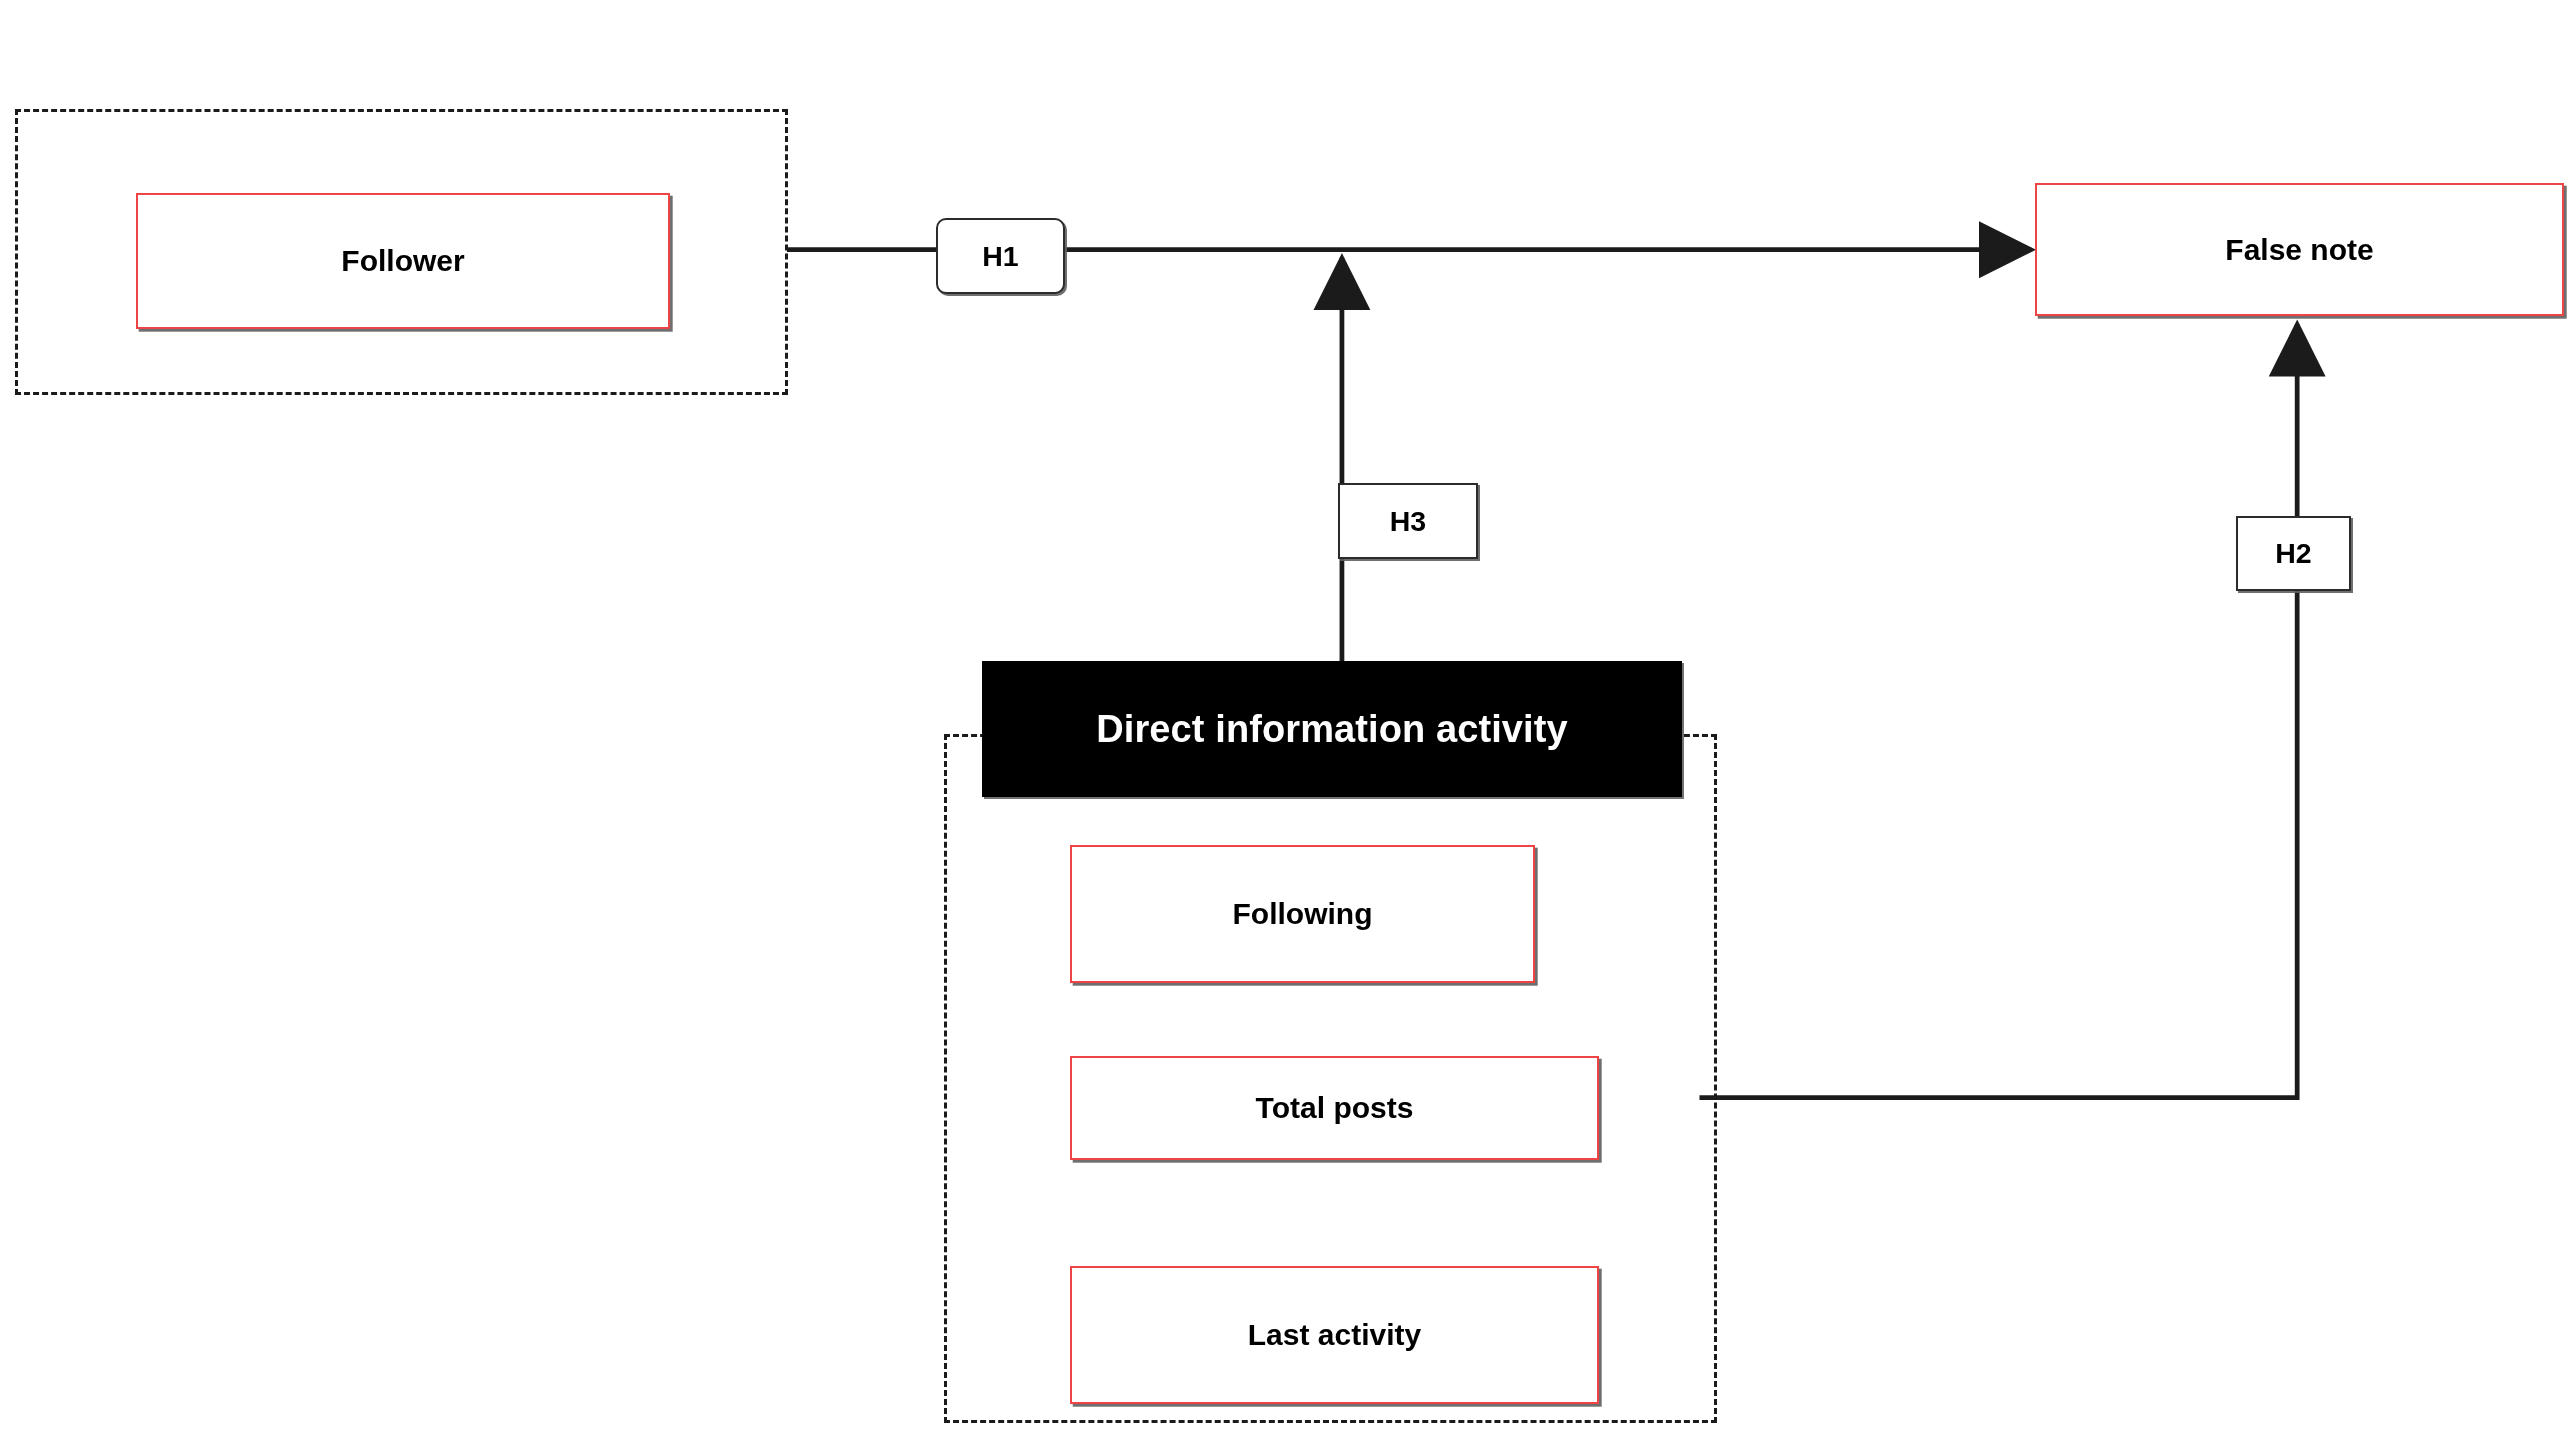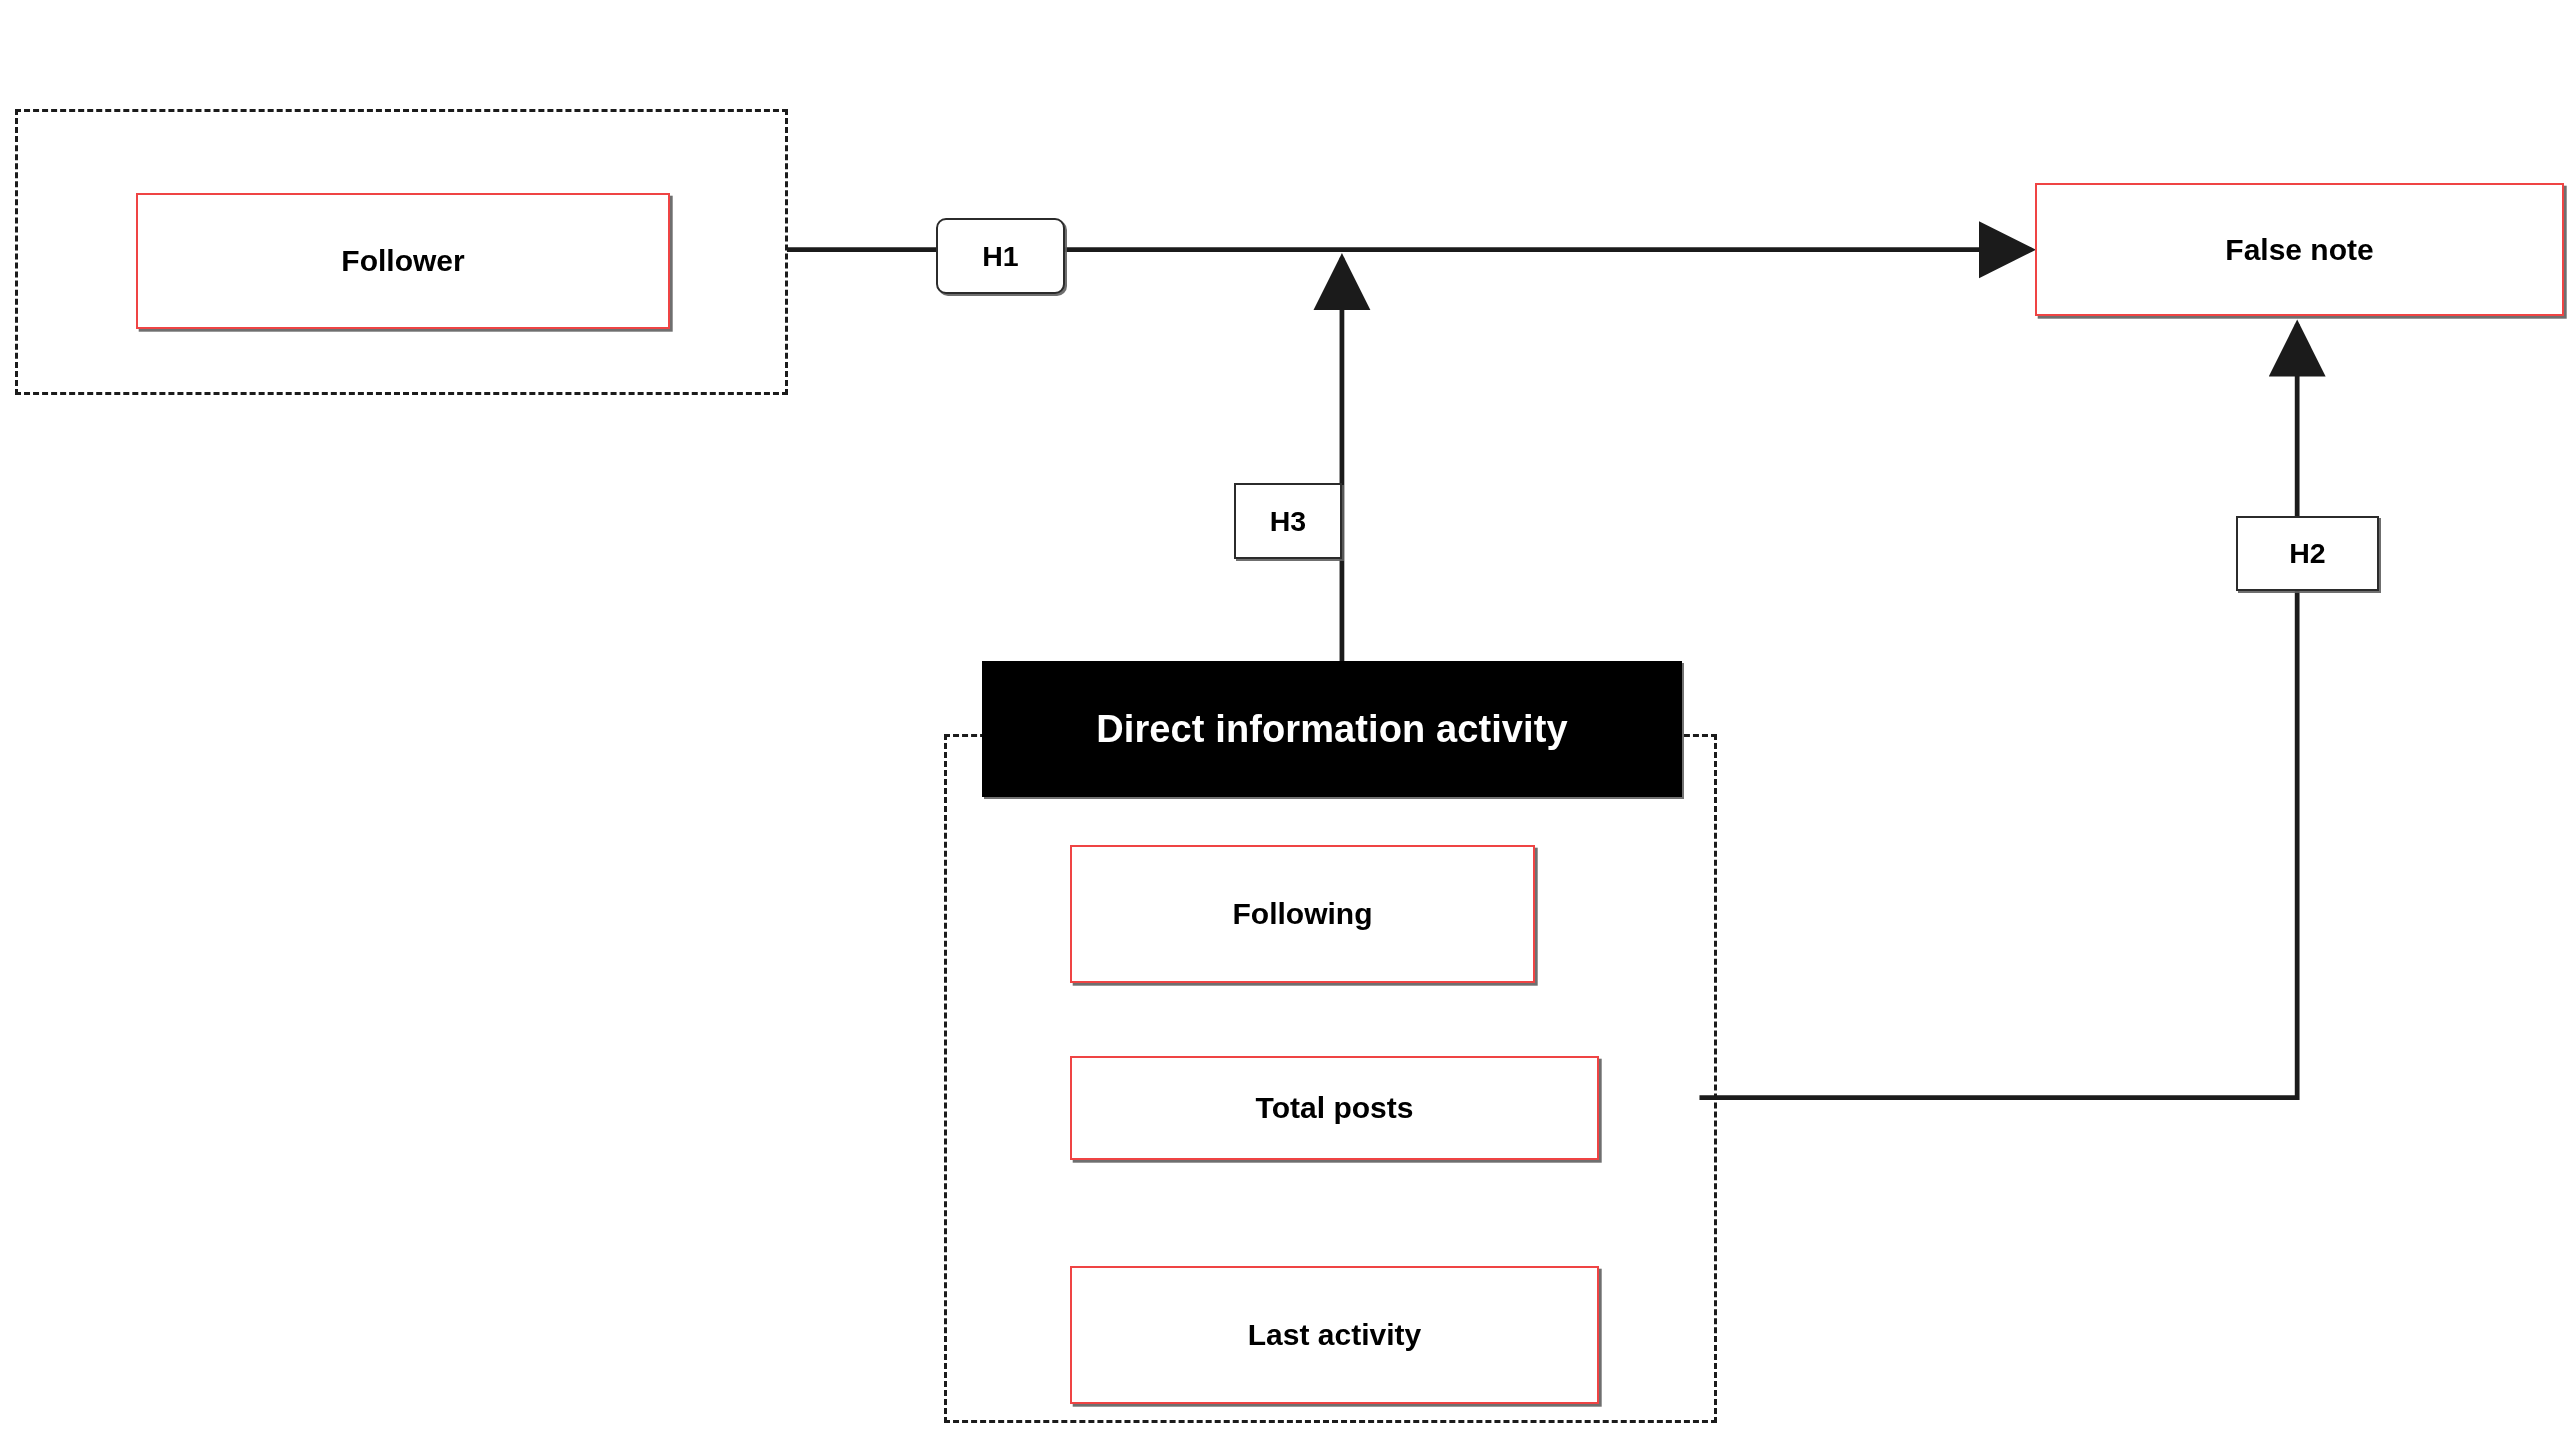--- a/index.html
+++ b/index.html
@@ -79,22 +79,22 @@
     align-items: center;
     justify-content: center;
     font-weight: bold;
     font-size: 28.5px;
     color: #000000;
     box-sizing: border-box;
     box-shadow: 2px 2px 0 rgba(95,95,95,0.9);
     z-index: 5;
   }
   #hyp-h1 { left: 936px; top: 218px;  width: 129px; height: 76px; border-radius: 10px; }
-  #hyp-h3 { left: 1234px; top: 483px;  width: 108px; height: 76px; }
-  #hyp-h2 { left: 2236px; top: 516px;  width: 143px; height: 75px; }
+  #hyp-h3 { left: 1338px; top: 483px;  width: 140px; height: 76px; }
+  #hyp-h2 { left: 2236px; top: 516px;  width: 115px; height: 75px; }
 </style>
 </head>
 <body>
 
 <div id="canvas">
 
   <svg id="edges" viewBox="0 0 3797 2146" xmlns="http://www.w3.org/2000/svg">
     <defs>
       <marker id="arrow-right" markerWidth="14" markerHeight="14" refX="11" refY="6" orient="auto" markerUnits="strokeWidth">
         <path d="M0,0 L12,6 L0,12 z" fill="#1b1b1b"></path>

